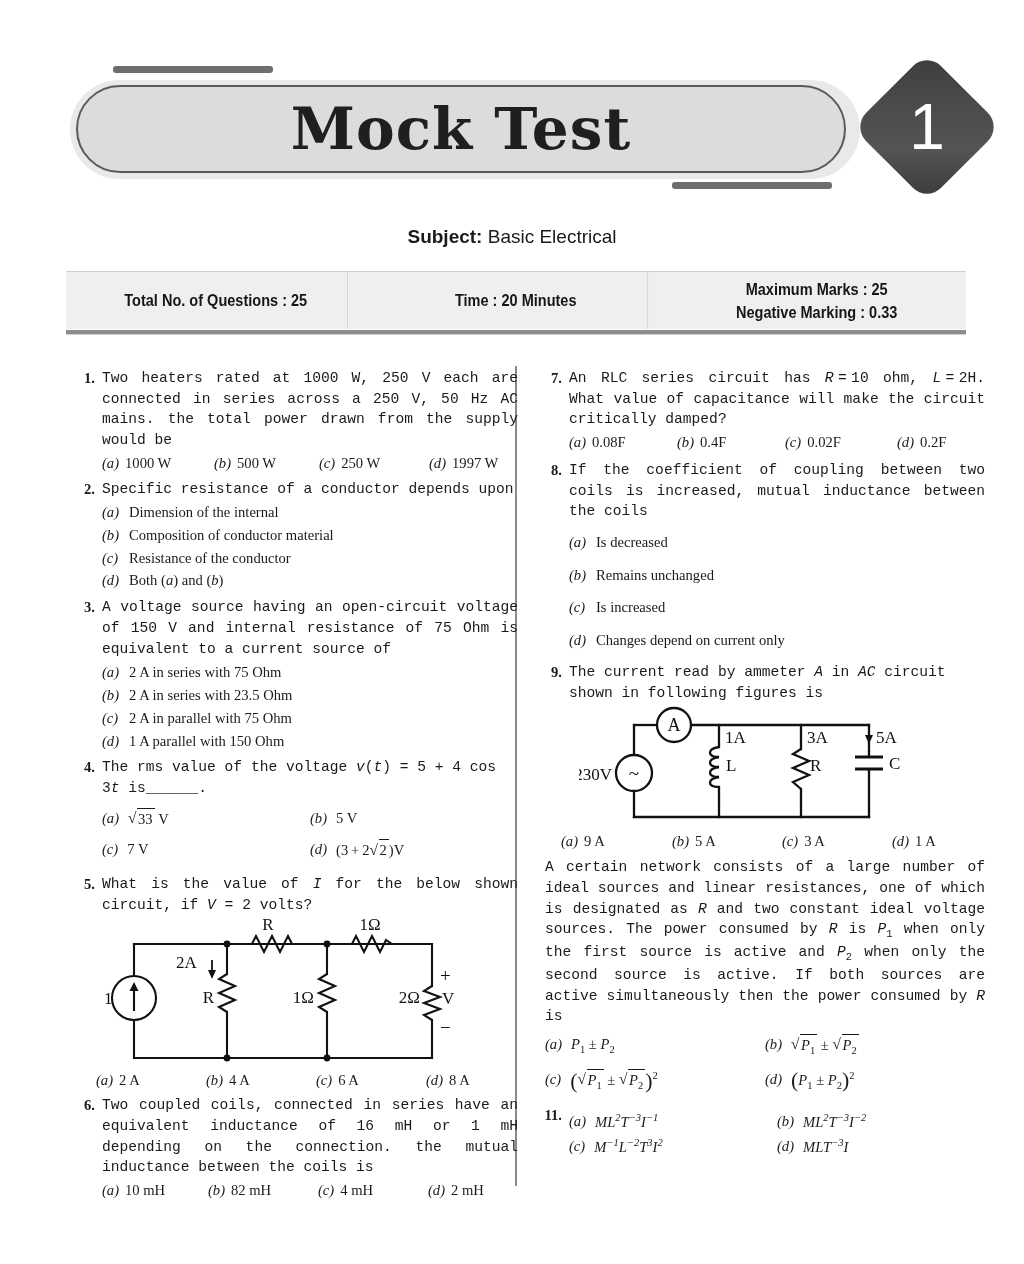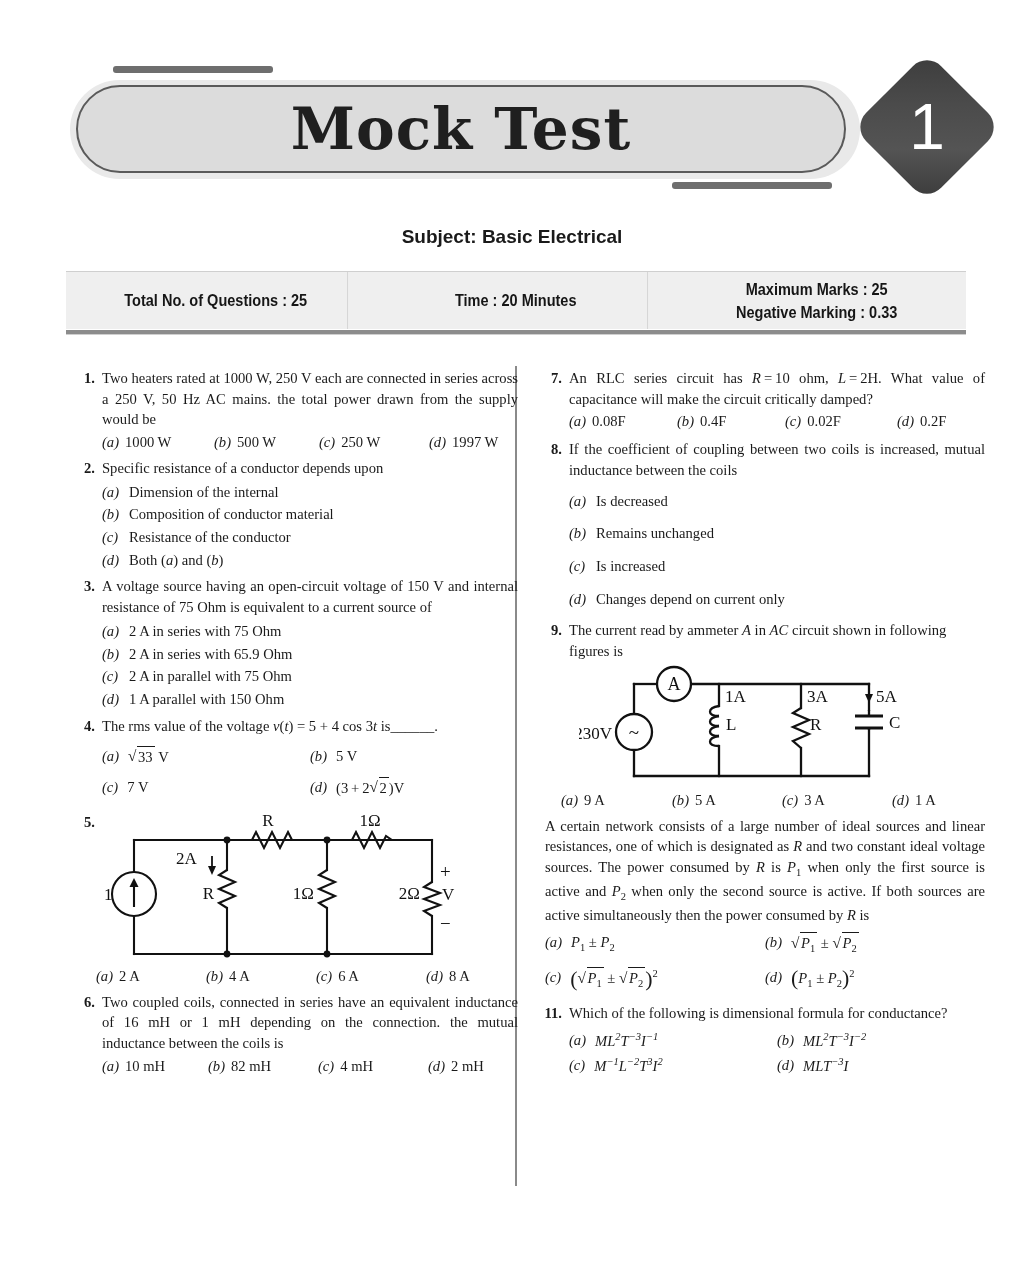--- a/index.html
+++ b/index.html
@@ -51,21 +51,21 @@
   }
 
   
   #subject-line{
     position:absolute;left:0;top:226px;width:1024px;
     text-align:center;
     font-family:"Liberation Sans", sans-serif;
     font-size:19px;color:#1a1a1a;
   }
   #subject-label{font-weight:bold;}
-  #subject-value{font-weight:700;}
+  #subject-value{font-weight:400;}
 
   
   #info-table{
     position:absolute;left:66px;top:271px;width:900px;height:58px;
     background:#efefef;
     display:flex;
     border-top:1px solid #cfcfcf;
     box-sizing:border-box;
   }
   #info-table .cell{
@@ -87,21 +87,21 @@
   
   #divider{position:absolute;left:515px;top:366px;width:2px;height:820px;background:#8a8a8a;}
 
   .column{position:absolute;top:368px;width:440px;font-size:14.6px;line-height:1.42;}
   #col-left{left:78px;}
   #col-right{left:545px;}
 
   .q{display:flex;margin-bottom:3px;}
   .q-num{width:24px;flex:0 0 24px;font-weight:bold;text-align:right;padding-right:7px;box-sizing:border-box;}
   .q-body{flex:1;}
-  .q-text{text-align:justify;}
+  .q-text{text-align:justify;font-family:Liberation Mono, monospace;}
   .q-text.nj{text-align:left;}
 
   
   .opts-inline{display:flex;margin-top:2px;}
   .opts-inline .op{display:flex;}
   .opts-inline .lbl{font-style:italic;margin-right:6px;}
 
   .opts-stack .op{display:flex;margin-top:2px;}
   .opts-stack .lbl{font-style:italic;margin-right:7px;width:20px;flex:0 0 20px;}
 
@@ -216,21 +216,21 @@
     <div class="q-num">3.</div>
     <div class="q-body">
       <div class="q-text">A voltage source having an open-circuit voltage of 150 V and internal resistance of 75 Ohm is equivalent to a current source of</div>
       <div class="opts-stack" style="margin-top:3px">
         <div class="op">
             <span class="lbl">(a)</span>
             <span>2 A in series with 75 Ohm</span>
           </div>
         <div class="op">
             <span class="lbl">(b)</span>
-            <span>2 A in series with 65.9 Ohm</span>
+            <span>2 A in series with 23.5 Ohm</span>
           </div>
         <div class="op">
             <span class="lbl">(c)</span>
             <span>2 A in parallel with 75 Ohm</span>
           </div>
         <div class="op">
             <span class="lbl">(d)</span>
             <span>1 A parallel with 150 Ohm</span>
           </div>
       </div>
@@ -258,20 +258,21 @@
             <span class="lbl">(d)</span>
             <span>(3 + 2<span class="rad"><span class="radc">2</span></span>)V</span>
           </div>
       </div>
     </div>
   </div>
 
   <div class="q" style="margin-top:0px">
     <div class="q-num">5.</div>
     <div class="q-body">
+      <div class="q-text">What is the value of <span class="it">I</span> for the below shown circuit, if <span class="it">V</span> = 2 volts?</div>
 
       <div class="fig">
         <svg width="400" height="152" viewBox="0 0 400 152">
           <g stroke="#111" stroke-width="2.1" fill="none" stroke-linecap="square">
 
             <path d="M32 28 L330 28"></path>
             <path d="M32 28 L32 60"></path>
             <path d="M32 104 L32 142"></path>
             <path d="M32 142 L330 142"></path>
             <path d="M330 28 L330 70"></path>
@@ -524,21 +525,20 @@
             <span class="lbl">(d)</span>
             <span><span class="bigparen">(</span><span class="it">P</span><span class="sub">1</span> ± <span class="it">P</span><span class="sub">2</span><span class="bigparen">)</span><span class="sup">2</span></span>
           </div>
       </div>
     </div>
   </div>
 
   <div class="q" style="margin-top:-2px">
     <div class="q-num" style="width:30px;flex:0 0 30px;margin-left:-6px">11.</div>
     <div class="q-body">
-      <div class="q-text">Which of the following is dimensional formula for conductance?</div>
       <div class="opts-grid" style="margin-top:6px">
         <div class="op" style="margin-bottom:4px">
             <span class="lbl">(a)</span>
             <span class="it">ML<span class="sup">2</span>T<span class="sup">−3</span>I<span class="sup">−1</span></span>
           </div>
         <div class="op" style="margin-bottom:4px">
             <span class="lbl">(b)</span>
             <span class="it">ML<span class="sup">2</span>T<span class="sup">−3</span>I<span class="sup">−2</span></span>
           </div>
         <div class="op">

